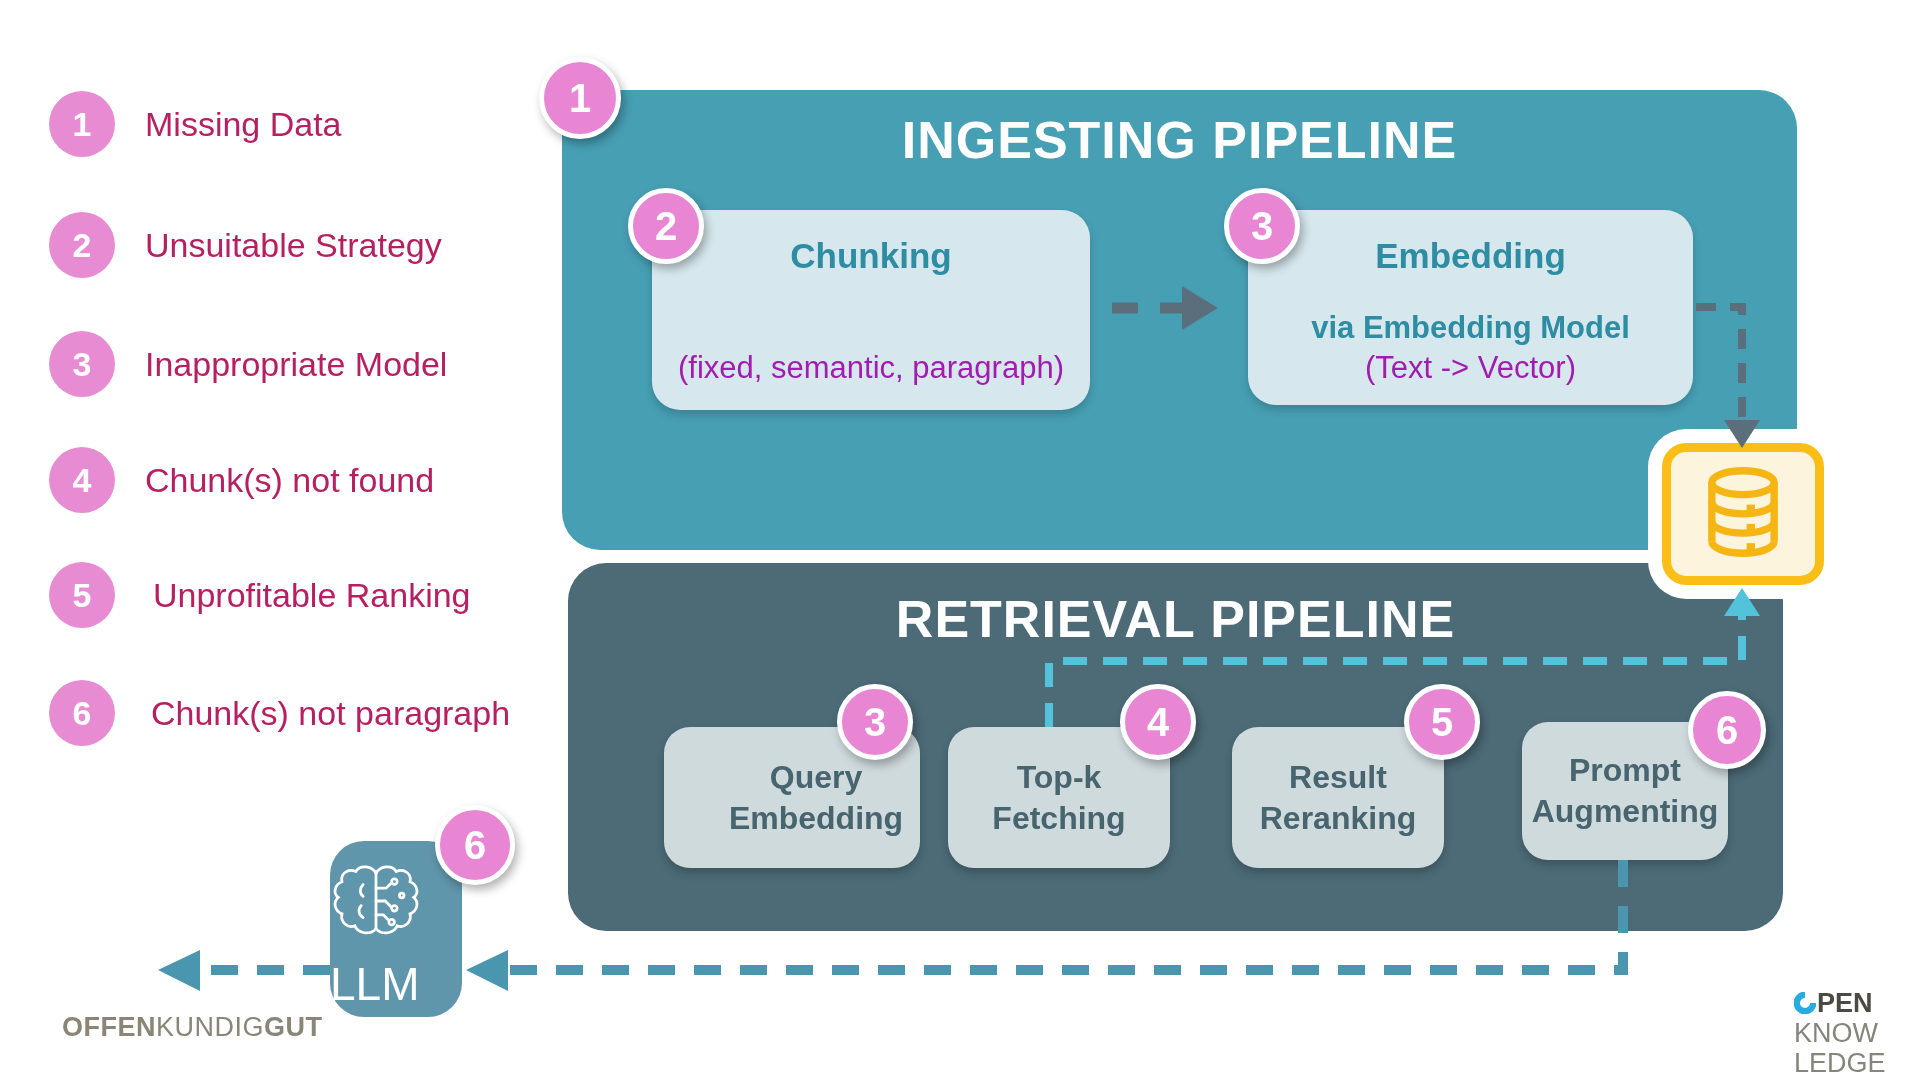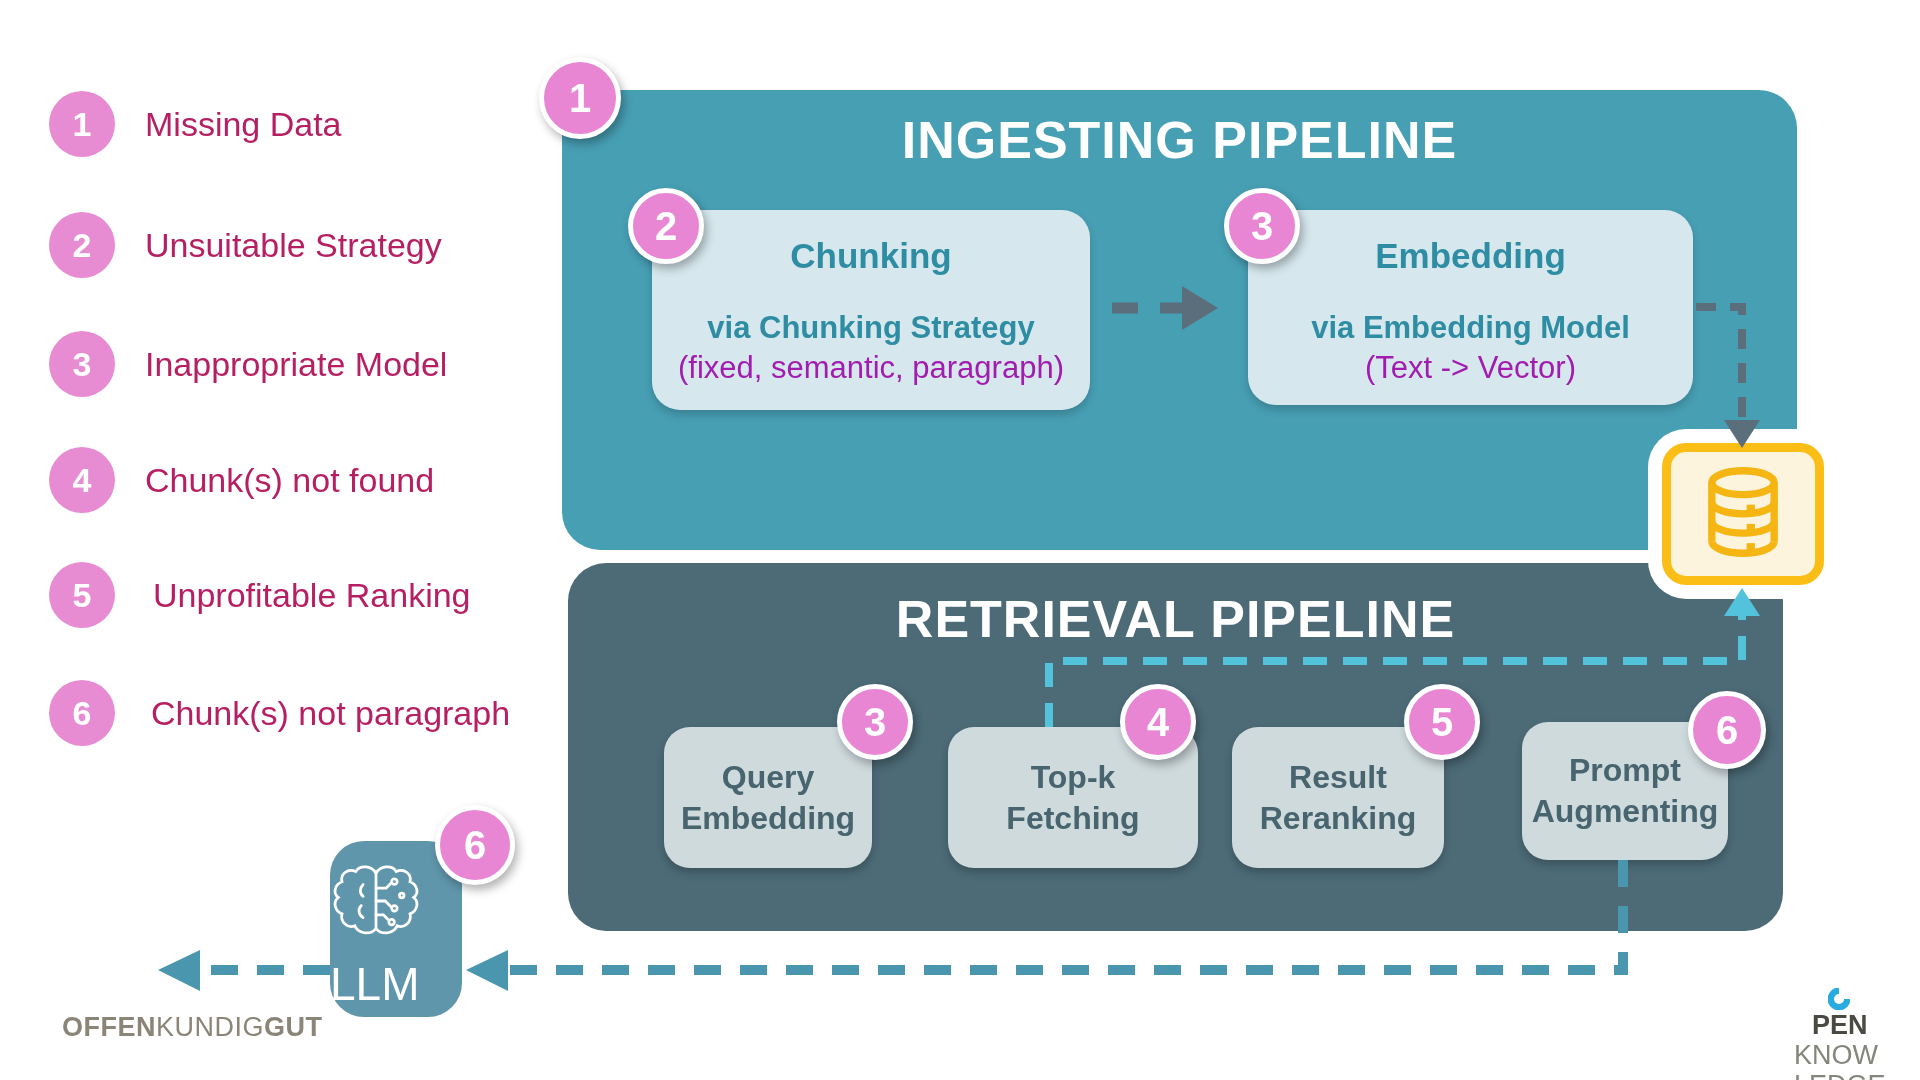--- a/index.html
+++ b/index.html
@@ -58,21 +58,21 @@
     background:#6096AB;border-radius:34px;z-index:10;
     display:flex;flex-direction:column;justify-content:flex-start;
   }
   .llm-label{color:#ffffff;font-size:46px;margin-top:6px;}
   
   .overlay{position:absolute;left:0;top:0;width:1920px;height:1080px;z-index:20;pointer-events:none;}
   
   .logo-left{position:absolute;left:62px;top:1012px;font-size:27px;color:#8A8577;letter-spacing:0.5px;}
   .logo-left b{font-weight:800;}
   .logo-right{position:absolute;left:1794px;top:988px;font-size:27px;line-height:30px;color:#85857B;}
-  .logo-right .line1{color:#4A4A42;font-weight:800;display:flex;align-items:center;flex-direction:column;}
+  .logo-right .line1{color:#4A4A42;font-weight:800;display:flex;align-items:center;}
 </style>
 </head>
 <body>
 
 <div class="canvas">
 
   <div class="legend-item" style="top:91px">
     <div class="legend-circle">1</div>
     <div class="legend-label">Missing Data</div>
   </div>
@@ -94,38 +94,37 @@
   </div>
   <div class="legend-item" style="top:680px">
     <div class="legend-circle">6</div>
     <div class="legend-label" style="margin-left:6px">Chunk(s) not paragraph</div>
   </div>
 
   <div class="pipeline ingest">
     <div class="pipeline-title" style="top:20px">INGESTING PIPELINE</div>
     <div class="proc-box" style="left:90px;top:120px;width:438px;height:200px;">
       <div class="proc-title">Chunking</div>
-      <div class="proc-sub1">via Chunking Strategy</div>
       <div class="proc-sub2">(fixed, semantic, paragraph)</div>
     </div>
     <div class="proc-box" style="left:686px;top:120px;width:445px;height:195px;">
       <div class="proc-title">Embedding</div>
       <div class="proc-sub1">via Embedding Model</div>
       <div class="proc-sub2">(Text -&gt; Vector)</div>
     </div>
   </div>
 
   <div class="pipeline retrieval">
     <div class="pipeline-title" style="top:26px">RETRIEVAL PIPELINE</div>
   </div>
-  <div class="step-box" style="left:664px;width:208px;">
+  <div class="step-box" style="left:664px;width:208px;padding-left:48px;">
     <span>Query</span>
     <span>Embedding</span>
   </div>
-  <div class="step-box" style="left:948px;width:250px;">
+  <div class="step-box" style="left:948px;width:222px;">
     <span>Top-k</span>
     <span>Fetching</span>
   </div>
   <div class="step-box" style="left:1522px;width:206px;top:722px;height:138px;">
     <span>Prompt</span>
     <span>Augmenting</span>
   </div>
   <div class="step-box" style="left:1232px;width:212px;">
     <span>Result</span>
     <span>Reranking</span>

